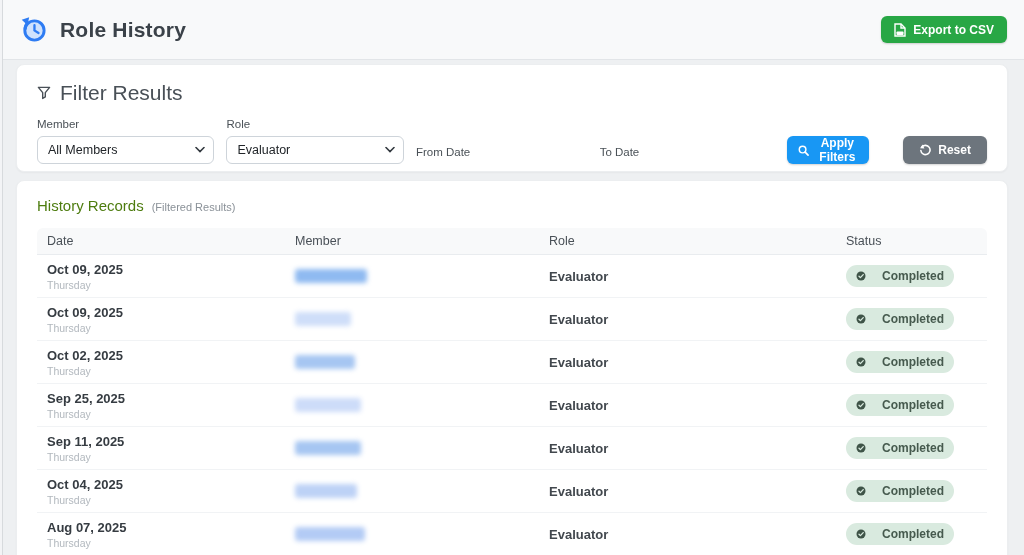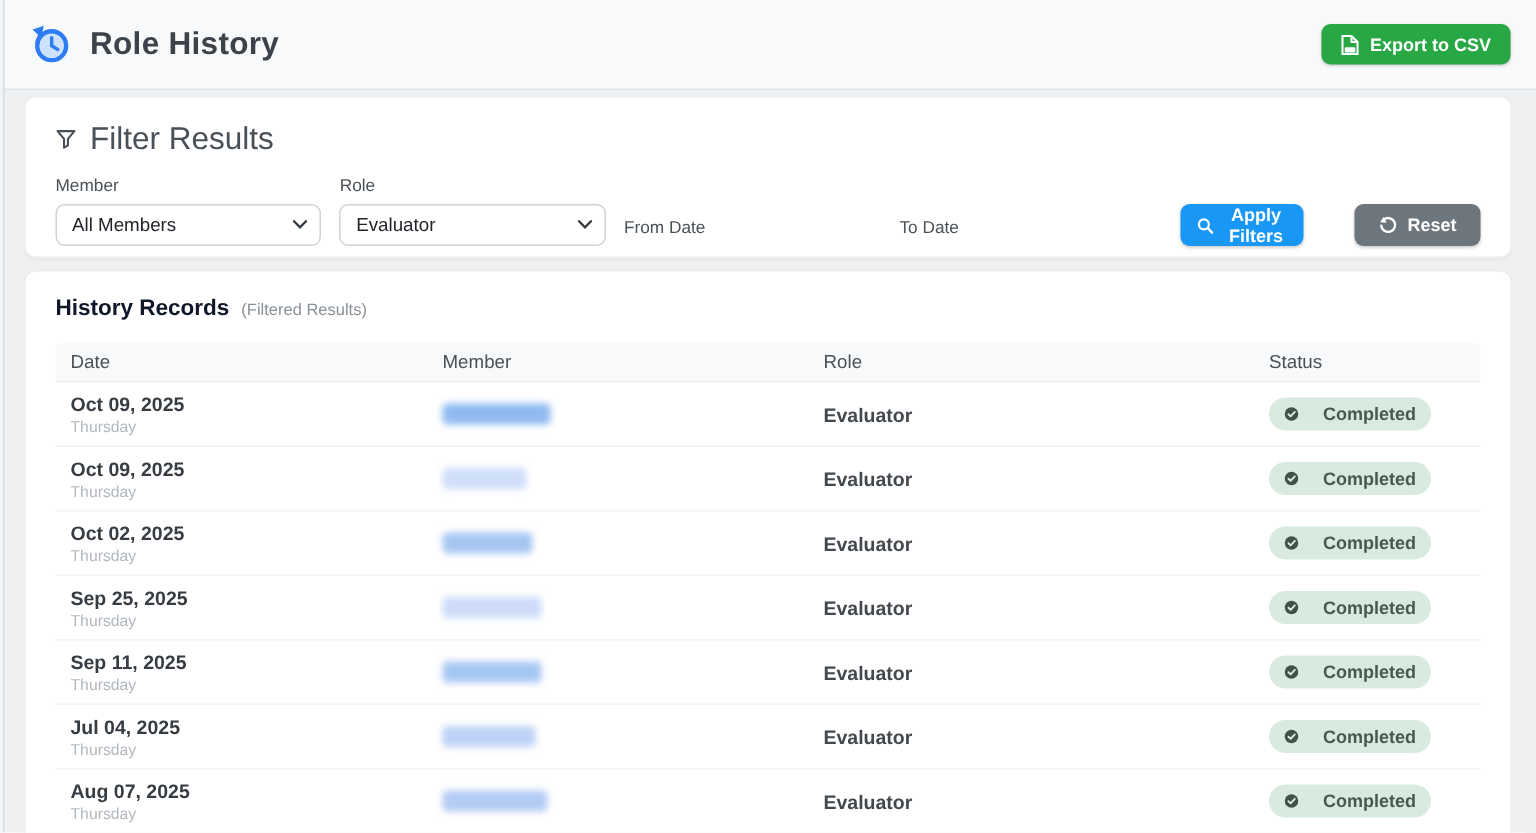--- a/index.html
+++ b/index.html
@@ -51,21 +51,21 @@
   .control .chev, .control .cal {
     position:absolute; right:9px; top:50%; transform:translateY(-50%); pointer-events:none; display:flex;
   }
   .w-member { width:184px; } .w-role { width:184px; } .w-from { width:178px; } .w-to { width:174px; }
   .btn-apply { background:#1897f4; height:28px; padding:0 11px; width:84px; justify-content:center; }
   .btn-reset { background:#6d757d; height:28px; padding:0 11px; width:86px; justify-content:center; margin-left:22px; }
 
   
   .history-card { margin-top:8px; padding:16px 20px 0 20px; height:400px; }
   .history-head { display:flex; align-items:baseline; gap:8px; margin-bottom:14px; }
-  .history-title { font-size:15px; font-weight:bold; color:#0f172a; }
+  .history-title { font-size:15px; font-weight:normal; color:#4d7c0f; }
   .history-sub { font-size:11px; color:#8a9198; }
 
   .tgrid { display:grid; grid-template-columns:248px 254px 297px 1fr; }
   .thead {
     background:#f8f9fa; height:27px; align-items:center;
     border-radius:6px 6px 0 0; border-bottom:1px solid #e9ecef;
   }
   .thead .th { font-size:12.5px; color:#495057; padding:0 10px; }
   .trow { height:43px; border-bottom:1px solid #f1f3f5; align-items:center; }
   .cell { padding:0 10px; }
@@ -288,21 +288,21 @@
             <path d="M3 5.2 L4.4 6.6 L7.2 3.6" fill="none" stroke="#d9eadf" stroke-width="1.3" stroke-linecap="round" stroke-linejoin="round"></path>
           </svg>
         </span>
         <span>Completed</span>
       </span>
     </div>
   </div>
 
   <div class="tgrid trow">
     <div class="cell">
-      <div class="date">Jul 04, 2025</div>
+      <div class="date">Oct 04, 2025</div>
       <div class="day">Thursday</div>
     </div>
     <div class="cell">
       <div class="blur" style="width:62px;background:#bdd2f6"></div>
     </div>
     <div class="cell role-cell">Evaluator</div>
     <div class="cell">
       <span class="badge">
         <span style="display:flex;">
           <svg width="10" height="10" viewBox="0 0 10 10">

